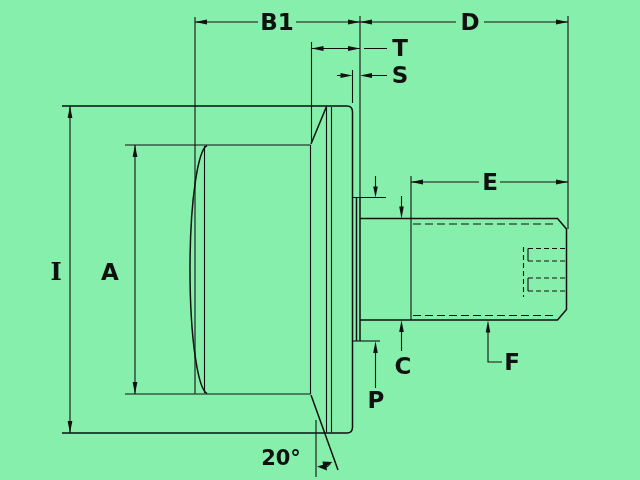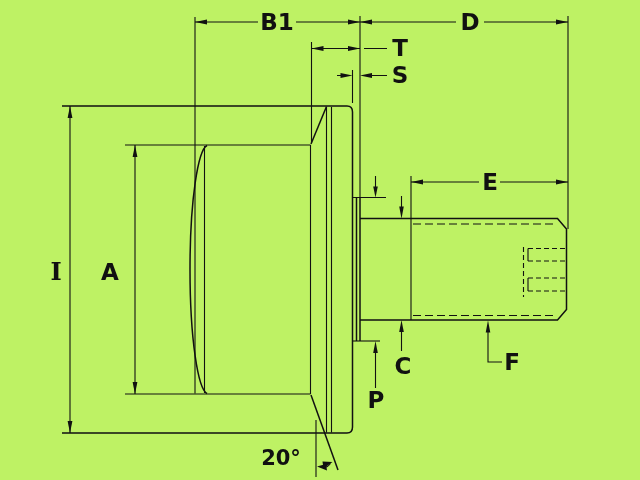--- a/index.html
+++ b/index.html
@@ -1,17 +1,17 @@
 <!DOCTYPE html>
 <html><head>
 <meta charset="utf-8">
 <style>
   html,body{margin:0;padding:0;}
   .stage{
-    width:640px;height:480px;background:#bef264;position:relative;overflow:hidden;
+    width:640px;height:480px;background:#86efac;position:relative;overflow:hidden;
     font-family:"DejaVu Sans", sans-serif;
   }
   svg{display:block;}
   text{
     font-family:"DejaVu Sans", sans-serif;
     font-weight:bold;
     fill:#111111;
   }
   text.dim-label{font-size:23px;}
   text.serif{font-family:"DejaVu Serif", serif;font-size:24px;}

